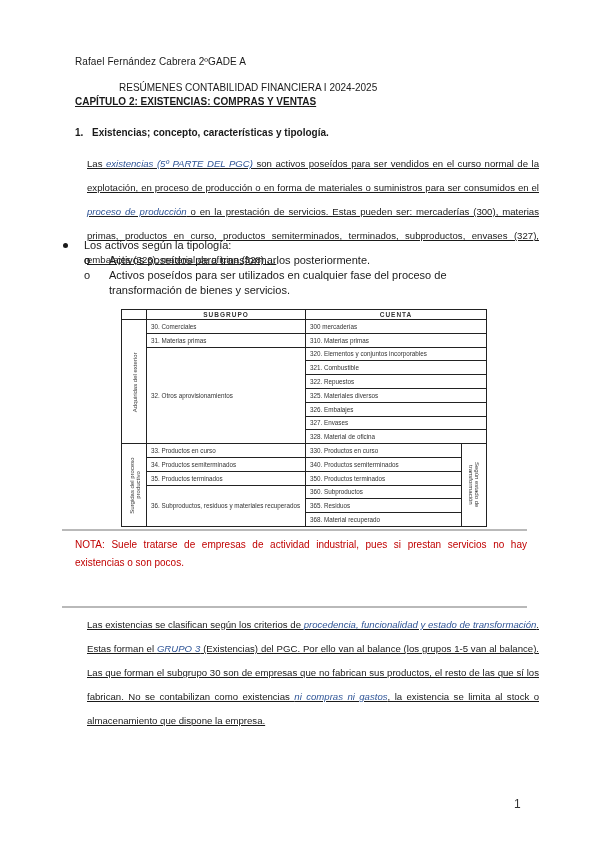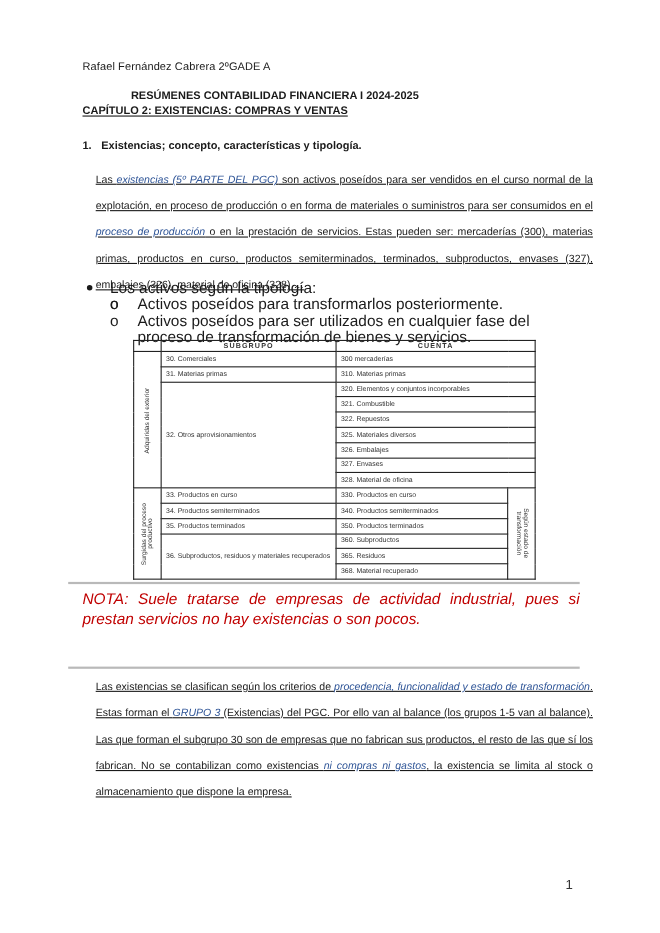--- a/index.html
+++ b/index.html
@@ -1,42 +1,42 @@
 <!DOCTYPE html>
 <html><head>
 <meta charset="utf-8">
 <style>
   html, body { margin: 0; padding: 0; background: #ffffff; }
   body { width: 600px; height: 848px; position: relative; overflow: hidden;
          font-family: "Liberation Sans", sans-serif; color: #1a1a1a; }
   .abs { position: absolute; }
   .header { left: 75px; top: 56px; font-size: 10px; letter-spacing: 0.1px; }
-  .doc-title { left: 75px; top: 82px; font-size: 10px; font-weight: bold; padding-left: 44px; }
+  .doc-title { left: 75px; top: 82px; font-size: 10px; font-weight: normal; padding-left: 44px; }
   .chapter { left: 75px; top: 96px; font-size: 10px; text-decoration: underline; font-weight: bold; }
   .section { left: 75px; top: 127px; font-size: 10px; font-weight: bold; }
   .section .num { display: inline-block; width: 17px; }
   .para { left: 87px; width: 452px; font-size: 9.6px; line-height: 24px; text-align: justify; text-decoration: underline; }
   .p1 { top: 152px; }
   .hl { color: #2f5597; font-style: italic; }
-  .bullets { left: 75px; top: 238px; width: 460px; font-size: 14px; line-height: 15px; margin-top: 16px; }
+  .bullets { left: 59px; top: 238px; width: 460px; font-size: 11px; line-height: 15px; }
   .bullets .b1 { position: relative; padding-left: 25px; }
   .bullets .b1::before { content: ""; position: absolute; left: 4px; top: 5px; width: 5px; height: 5px;
                          border-radius: 50%; background: #1a1a1a; }
   .sub { position: relative; padding-left: 25px; margin-left: 25px; }
   .sub .o { position: absolute; left: 0; top: 0; }
   
   .fig { left: 121px; top: 309px; width: 366px; height: 211px; }
   table.pgc { border-collapse: collapse; width: 366px; font-size: 6.3px; color: #333; }
   table.pgc td, table.pgc th { border: 1px solid #222; padding: 0 4px; height: 12.8px; }
   table.pgc th { font-weight: bold; font-size: 6.5px; letter-spacing: 1px; height: 9px; text-align: center; }
   .vert { writing-mode: vertical-rl; transform: rotate(180deg); text-align: center; font-size: 6px; padding: 0 !important; }
   .vert-r { writing-mode: vertical-rl; text-align: center; font-size: 6px; padding: 0 !important; }
   .hr { left: 62px; width: 465px; height: 2px; background: #b9b9b9; }
-  .notes { left: 75px; top: 536px; width: 452px; font-size: 14px; line-height: 17.5px; color: #c00000;
-           font-style: italic; text-align: justify; }
+  .notes { left: 75px; top: 536px; width: 452px; font-size: 10px; line-height: 17.5px; color: #c00000;
+           text-align: justify; }
   .p2 { top: 613px; }
   .pagenum { left: 514px; top: 797px; font-size: 12px; color: #333; }
 </style>
 </head>
 <body>
 
 <div class="abs header">Rafael Fernández Cabrera 2ºGADE A</div>
 
 <div class="abs doc-title">RESÚMENES CONTABILIDAD FINANCIERA I 2024-2025</div>
 <div class="abs chapter">CAPÍTULO 2: EXISTENCIAS: COMPRAS Y VENTAS</div>

